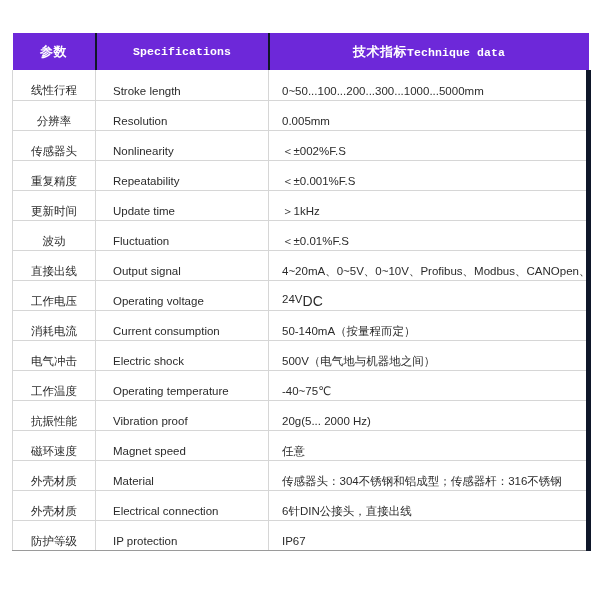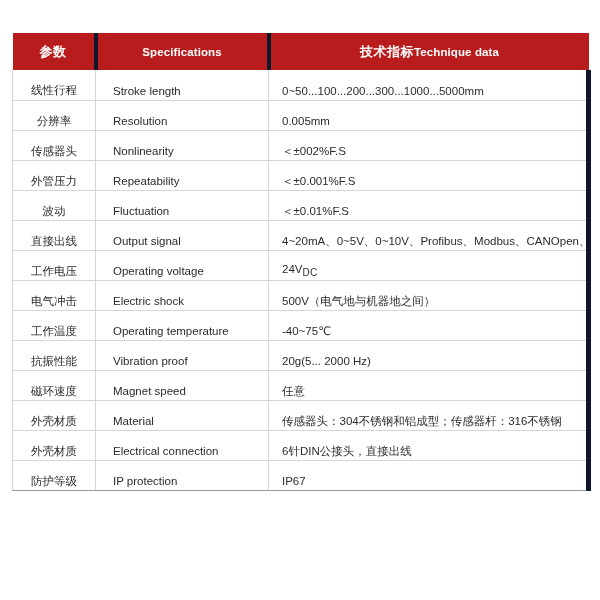--- a/index.html
+++ b/index.html
@@ -26,35 +26,36 @@
     border-collapse: collapse;
     table-layout: fixed;
   }
 
   table.spec-table col.c1 { width: 83px; }
   table.spec-table col.c2 { width: 173px; }
   table.spec-table col.c3 { width: 320px; }
 
   
   thead tr.header-row {
-    background: #b91c1c;
+    background: #6d28d9;
     height: 37px;
   }
   thead th {
     color: #ffffff;
     font-weight: bold;
     font-size: 12.5px;
     padding: 0 6px;
     border: none;
     text-align: center;
     vertical-align: middle;
     white-space: nowrap;
   }
   thead th.col-divider {
-    border-left: 4px solid #0f172a;
+    border-left: 2px solid #0f172a;
+    font-family: Liberation Mono, monospace;
   }
   th .cn-head {
     font-size: 13px;
     letter-spacing: 0.5px;
   }
   th .en-head {
     font-size: 11.5px;
     letter-spacing: 0.1px;
   }
   th .head-pair {
@@ -88,21 +89,21 @@
   }
   tbody td.cell-data {
     padding-left: 13px;
     border-right: 5px solid #0f172a;
   }
   tbody tr.spec-row:last-child td {
     border-bottom: 1px solid #9a9a9a;
   }
 
   .sub {
-    font-size: 10px;
+    font-size: 14px;
     vertical-align: sub;
     letter-spacing: 0.2px;
   }
 </style>
 </head>
 <body>
 
 <div id="spec-sheet">
   <table class="spec-table">
     <colgroup>
@@ -136,40 +137,50 @@
           <td class="cell-param">分辨率</td>
           <td class="cell-spec">Resolution</td>
           <td class="cell-data">0.005mm</td>
         </tr>
         <tr class="spec-row">
           <td class="cell-param">传感器头</td>
           <td class="cell-spec">Nonlinearity</td>
           <td class="cell-data">＜±002%F.S</td>
         </tr>
         <tr class="spec-row">
-          <td class="cell-param">外管压力</td>
+          <td class="cell-param">重复精度</td>
           <td class="cell-spec">Repeatability</td>
           <td class="cell-data">＜±0.001%F.S</td>
+        </tr>
+        <tr class="spec-row">
+          <td class="cell-param">更新时间</td>
+          <td class="cell-spec">Update time</td>
+          <td class="cell-data">＞1kHz</td>
         </tr>
         <tr class="spec-row">
           <td class="cell-param">波动</td>
           <td class="cell-spec">Fluctuation</td>
           <td class="cell-data">＜±0.01%F.S</td>
         </tr>
         <tr class="spec-row">
           <td class="cell-param">直接出线</td>
           <td class="cell-spec">Output signal</td>
           <td class="cell-data">4~20mA、0~5V、0~10V、Profibus、Modbus、CANOpen、SSI</td>
         </tr>
         <tr class="spec-row">
           <td class="cell-param">工作电压</td>
           <td class="cell-spec">Operating voltage</td>
           <td class="cell-data"><span>24V</span><span class="sub">DC</span></td>
         </tr>
         <tr class="spec-row">
+          <td class="cell-param">消耗电流</td>
+          <td class="cell-spec">Current consumption</td>
+          <td class="cell-data">50-140mA（按量程而定）</td>
+        </tr>
+        <tr class="spec-row">
           <td class="cell-param">电气冲击</td>
           <td class="cell-spec">Electric shock</td>
           <td class="cell-data">500V（电气地与机器地之间）</td>
         </tr>
         <tr class="spec-row">
           <td class="cell-param">工作温度</td>
           <td class="cell-spec">Operating temperature</td>
           <td class="cell-data">-40~75℃</td>
         </tr>
         <tr class="spec-row">

